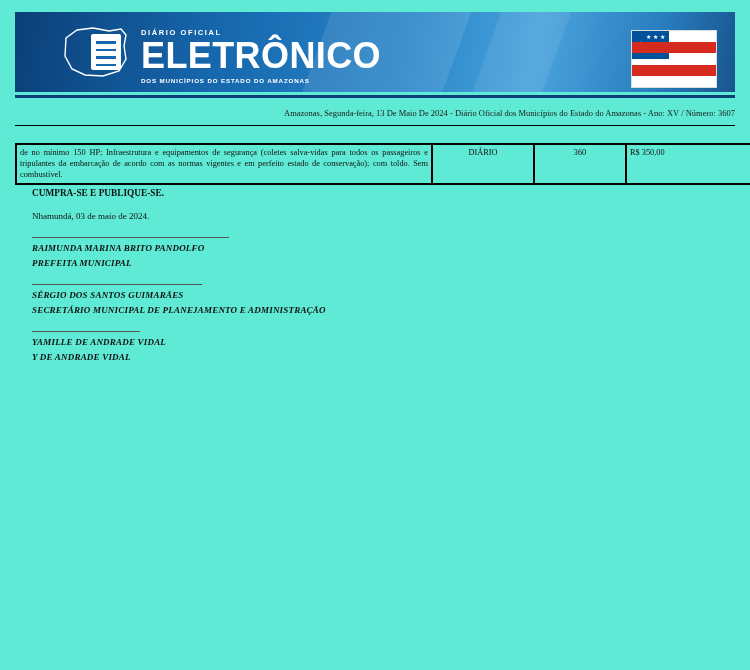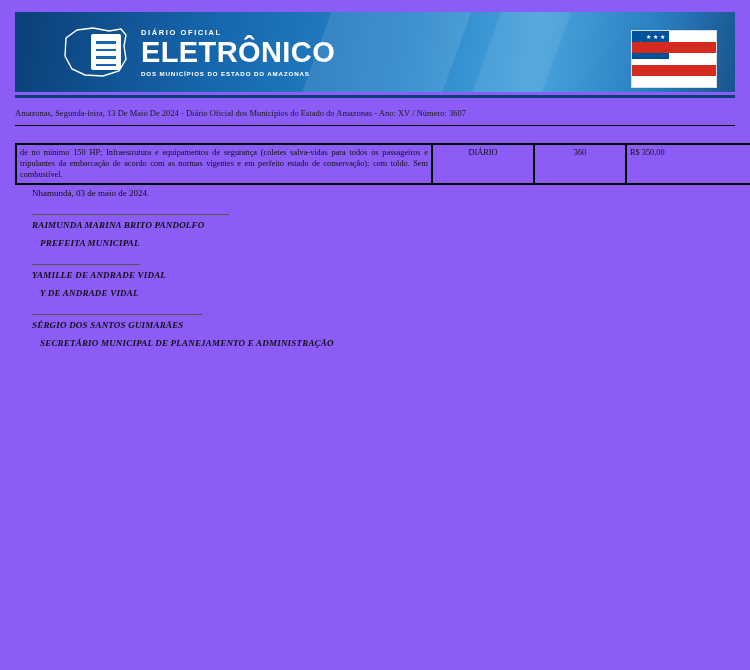--- a/index.html
+++ b/index.html
@@ -12,21 +12,21 @@
     background: #ffffff;
     font-family: "Liberation Serif", serif;
     color: #111111;
     overflow: hidden;
   }
 
   .page {
     position: relative;
     width: 750px;
     height: 670px;
-    background: #8b5cf6;
+    background: #5eead4;
   }
 
   
   .masthead {
     position: absolute;
     left: 15px;
     top: 12px;
     width: 720px;
     height: 80px;
     background: linear-gradient(100deg, #0b3f78 0%, #1667ad 28%, #2a86c9 55%, #4aa3dc 72%, #2a7fc0 88%, #18558f 100%);
@@ -83,21 +83,21 @@
     color: #ffffff;
     font-family: "Liberation Sans", sans-serif;
   }
   .title-sup {
     font-size: 7.5px;
     letter-spacing: 1.6px;
     font-weight: bold;
     margin-bottom: 1px;
   }
   .title-main {
-    font-size: 29px;
+    font-size: 36px;
     font-weight: bold;
     letter-spacing: 0.4px;
     line-height: 1.02;
   }
   .title-sub {
     font-size: 6.2px;
     letter-spacing: 0.85px;
     font-weight: bold;
     margin-top: 2px;
   }
@@ -154,21 +154,21 @@
     height: 3px;
     background: #0b3f78;
   }
 
   
   .dateline {
     position: absolute;
     left: 15px;
     top: 108px;
     width: 720px;
-    text-align: left;
+    text-align: right;
     font-size: 8.5px;
     color: #1b1b1b;
     font-family: "Liberation Serif", serif;
   }
   .dateline-rule {
     position: absolute;
     left: 15px;
     top: 125px;
     width: 720px;
     border-top: 1px solid #000000;
@@ -239,21 +239,21 @@
     font-size: 9px;
     font-weight: bold;
     font-style: italic;
     margin: 0 0 5px 0;
     letter-spacing: 0.2px;
   }
   .sig-role {
     font-size: 9px;
     font-weight: bold;
     font-style: italic;
-    margin: 8px;
+    margin: 0;
     letter-spacing: 0.2px;
   }
 </style>
 </head>
 <body>
 
 <div class="page">
 
   <div class="masthead">
     <div class="sheen"></div>
@@ -303,34 +303,35 @@
       <tr>
         <td class="cell-desc">de no mínimo 150 HP; Infraestrutura e equipamentos de segurança (coletes salva-vidas para todos os passageiros e tripulantes da embarcação de acordo com as normas vigentes e em perfeito estado de conservação); com toldo. Sem combustível.</td>
         <td class="cell-unit">DIÁRIO</td>
         <td class="cell-qty">360</td>
         <td class="cell-value">R$ 350,00</td>
       </tr>
     </tbody>
   </table>
 
   <div class="body-area">
+    <p class="b-bold">CUMPRA-SE E PUBLIQUE-SE.</p>
     <p class="b-plain">Nhamundá, 03 de maio de 2024.</p>
 
     <div class="sig-block">
       <div class="sig-line w1"></div>
       <p class="sig-name">RAIMUNDA MARINA BRITO PANDOLFO</p>
       <p class="sig-role">PREFEITA MUNICIPAL</p>
     </div>
 
     <div class="sig-block">
+      <div class="sig-line w2"></div>
+      <p class="sig-name">SÉRGIO DOS SANTOS GUIMARÃES</p>
+      <p class="sig-role">SECRETÁRIO MUNICIPAL DE PLANEJAMENTO E ADMINISTRAÇÃO</p>
+    </div>
+
+    <div class="sig-block">
       <div class="sig-line w3"></div>
       <p class="sig-name">YAMILLE DE ANDRADE VIDAL</p>
       <p class="sig-role">Y DE ANDRADE VIDAL</p>
     </div>
-
-    <div class="sig-block">
-      <div class="sig-line w2"></div>
-      <p class="sig-name">SÉRGIO DOS SANTOS GUIMARÃES</p>
-      <p class="sig-role">SECRETÁRIO MUNICIPAL DE PLANEJAMENTO E ADMINISTRAÇÃO</p>
-    </div>
   </div>
 
 </div>
 
 </body></html>

